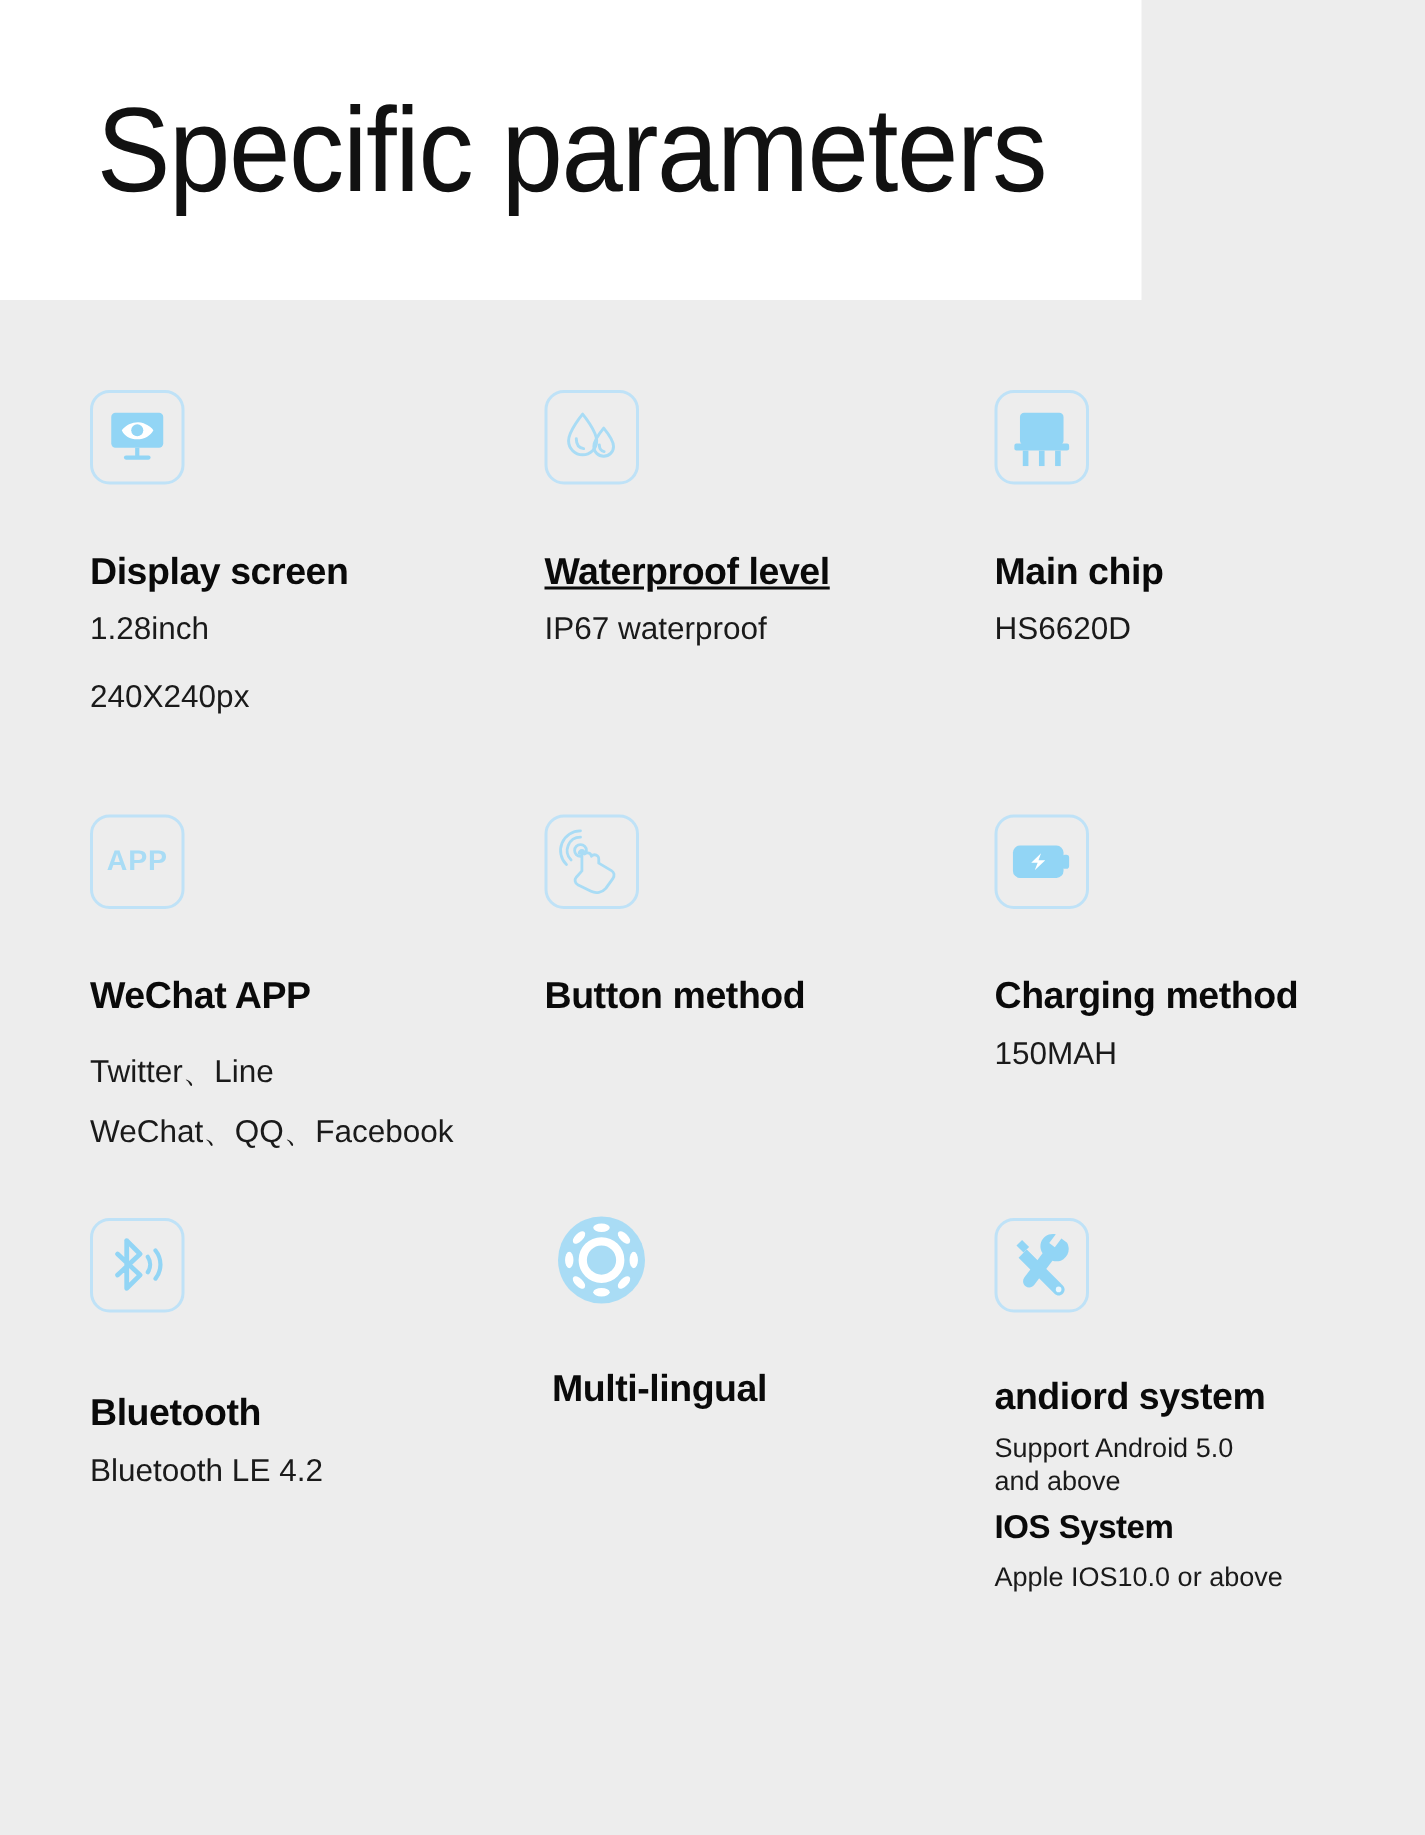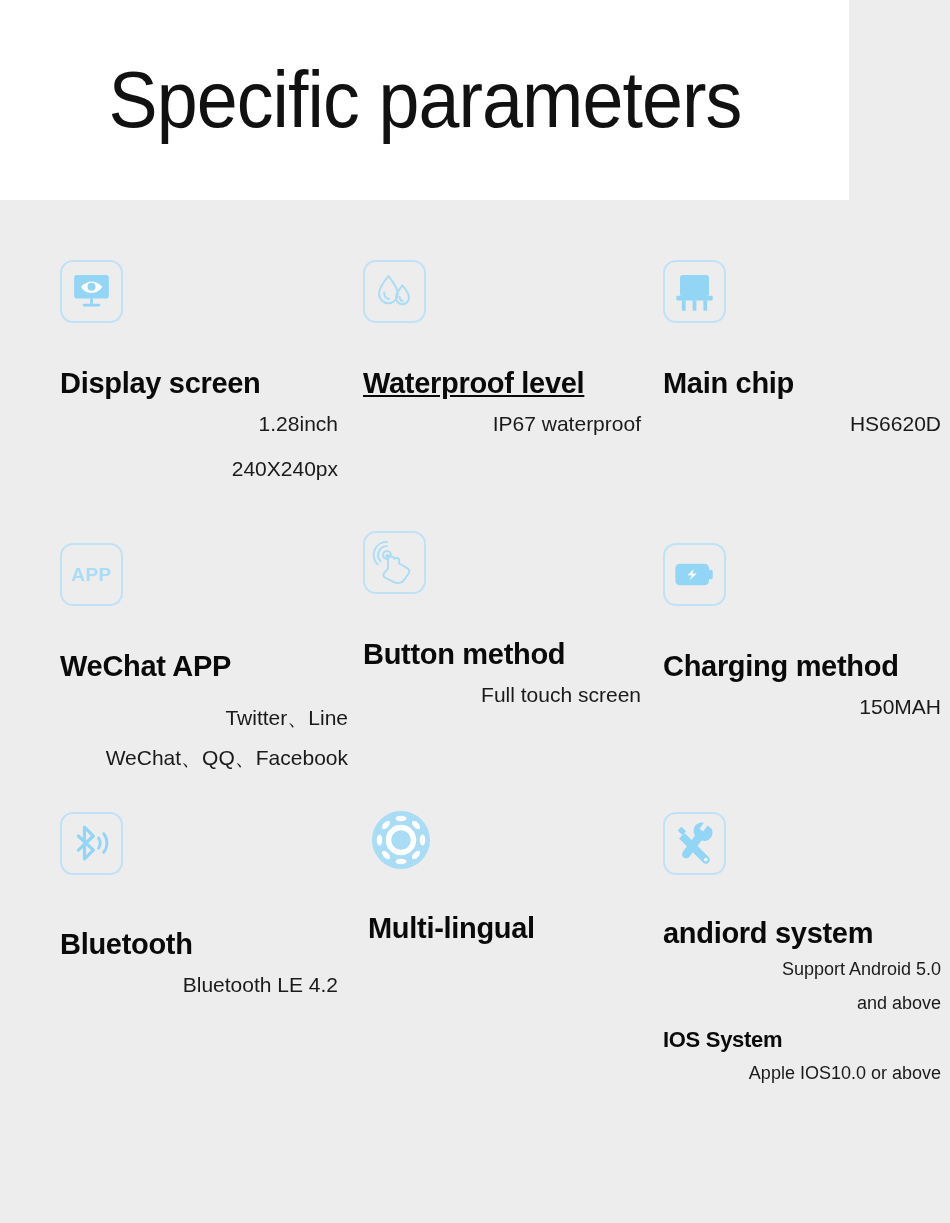--- a/index.html
+++ b/index.html
@@ -12,21 +12,21 @@
     background: #ededed;
     font-family: "Liberation Sans", sans-serif;
     overflow: hidden;
     position: relative;
   }
 
   
   #header {
     position: absolute;
     left: 0; top: 0;
-    width: 849px;
+    width: 761px;
     height: 200px;
     background: #ffffff;
     display: flex;
     align-items: center;
     justify-content: center;
   }
   #page-title {
     font-size: 80px;
     line-height: 1;
     font-weight: 400;
@@ -74,37 +74,36 @@
     transform: translateY(-50%);
     text-align: center;
     font-size: 19px;
     font-weight: 700;
     color: #a9dcf5;
     letter-spacing: 0.5px;
     font-family: "Liberation Sans", sans-serif;
   }
 
   .cell-title {
-    font-size: 29px;
+    font-size: 25px;
     font-weight: 700;
     color: #0a0a0a;
     letter-spacing: -0.3px;
     white-space: nowrap;
     margin: 0;
   }
   .cell-title.small {
     font-size: 22px;
   }
   .cell-line {
     font-size: 21px;
     font-weight: 400;
     color: #1a1a1a;
     white-space: nowrap;
-    margin: 12px;
-    text-align: right;
+    margin: 0;
   }
   .cell-line.tight {
     font-size: 18px;
     line-height: 1.22;
   }
 </style>
 </head>
 <body>
 
 <div id="header">
@@ -157,31 +156,30 @@
 
   <div class="spec-cell" style="left:60px; top:343px; width:300px;">
     <div class="icon-box">
       <span class="app-text">APP</span>
     </div>
     <div class="cell-title" style="margin-top:44px;">WeChat APP</div>
     <div class="cell-line" style="margin-top:21px;">Twitter、Line</div>
     <div class="cell-line" style="margin-top:12px;">WeChat、QQ、Facebook</div>
   </div>
 
-  <div class="spec-cell" style="left:363px; top:331px; width:290px;">
+  <div class="spec-cell" style="left:363px; top:343px; width:290px;">
     <div class="icon-box">
       <svg viewBox="0 0 63 63">
         <circle cx="23.5" cy="23.5" r="4.2" fill="none" stroke="#a9dcf5" stroke-width="2"></circle>
         <path d="M16.8 30.2 A9.5 9.5 0 0 1 23.5 14" fill="none" stroke="#a9dcf5" stroke-width="2" stroke-linecap="round"></path>
         <path d="M13.5 33.5 A14 14 0 0 1 23.5 9.5" fill="none" stroke="#a9dcf5" stroke-width="2" stroke-linecap="round"></path>
         <path d="M24.5 25.5 L24.5 38 L20.5 42.5 C19 44.3, 19.5 46.5, 21.5 47.8 L31 52.5 C34.5 54.2, 39 53.5, 41.5 50.5 L46.5 43.5 C48 41.3, 47.5 39, 45.5 37.8 L36.5 32.5 L36.5 29.5 C36.5 27.8, 35.2 26.5, 33.5 26.5 C32.6 26.5, 31.8 26.9, 31.3 27.6 C31 26.2, 29.8 25.2, 28.4 25.2 C27.6 25.2, 26.9 25.5, 26.4 26 C26.2 24.5, 25.5 23.5, 24.5 23.5 C23.4 23.5, 22.5 24.5, 22.5 25.5 Z" fill="#ededed" stroke="#a9dcf5" stroke-width="2" stroke-linejoin="round"></path>
       </svg>
     </div>
     <div class="cell-title" style="margin-top:44px;">Button method</div>
-    <div class="cell-line" style="margin-top:12px;">Full touch screen</div>
   </div>
 
   <div class="spec-cell" style="left:663px; top:343px; width:290px;">
     <div class="icon-box">
       <svg viewBox="0 0 63 63">
         <rect x="11" y="20" width="36" height="23" rx="5" fill="#92d5f5"></rect>
         <rect x="46" y="26.5" width="5" height="10" rx="2" fill="#92d5f5"></rect>
         <path d="M31 25.5 L24 32.2 L28.6 32.2 L26.5 37.5 L34 30.5 L29.2 30.5 Z" fill="#ffffff"></path>
       </svg>
     </div>

